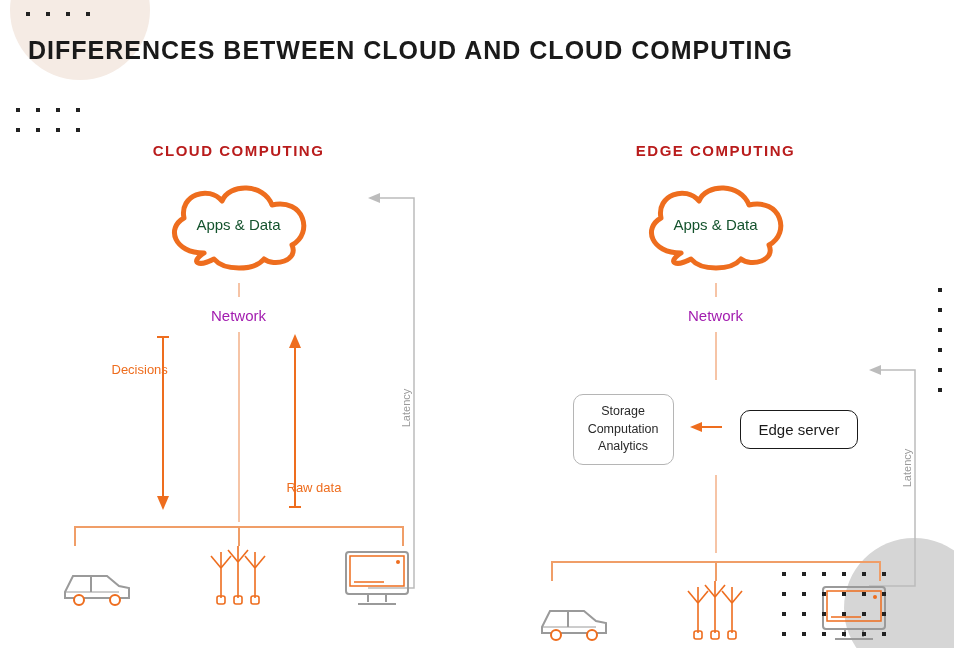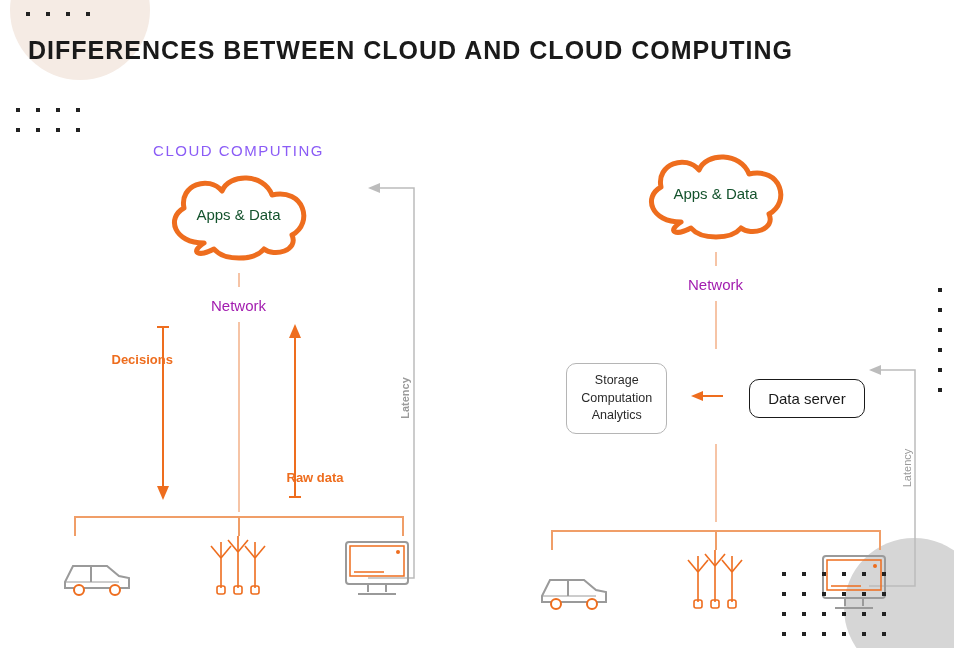--- a/index.html
+++ b/index.html
@@ -63,23 +63,23 @@
     z-index: 2;
   }
   .panel {
     width: 430px;
     position: relative;
     text-align: center;
   }
   .panel-title {
     font-size: 15px;
     letter-spacing: 1.5px;
-    color: #8b5cf6;
-    font-weight: 400;
-    margin-bottom: 4px;
+    color: #b91c1c;
+    font-weight: 700;
+    margin-bottom: 14px;
   }
   .cloud-wrap {
     position: relative;
     display: inline-block;
     margin-bottom: 6px;
   }
   .cloud-wrap svg { display: block; }
   .cloud-label {
     position: absolute;
     top: 50%; left: 50%;
@@ -176,21 +176,21 @@
     padding: 8px 14px;
     font-size: 12.5px;
     color: #2a2a2a;
     line-height: 1.4;
     text-align: center;
   }
   .edge-row {
     display: flex;
     justify-content: center;
     align-items: center;
-    gap: 24px;
+    gap: 16px;
     margin: 10px 0 10px 0;
     position: relative;
   }
   .edge-arrow {
     color: #ee6d1e;
   }
 </style>
 </head>
 <body>
 
@@ -230,21 +230,21 @@
       <svg width="170" height="100" viewBox="0 0 170 100">
         <path d="M50 80 C20 80 12 55 30 45 C25 22 55 12 68 28 C75 10 110 10 118 32 C150 25 160 60 138 72 C145 88 120 94 110 86 C100 98 70 98 60 86 C45 94 35 90 50 80 Z" fill="#fff" stroke="#ee6d1e" stroke-width="5" stroke-linejoin="round"></path>
       </svg>
       <div class="cloud-label">Apps &amp; Data</div>
     </div>
 
     <div><span class="connector" style="height:14px;"></span></div>
     <div class="network-label">Network</div>
 
     
-    <div style="position:relative; height:190px;font-weight:bold;">
+    <div style="position:relative; height:190px;">
 
       <div style="position:absolute; left:50%; top:0; transform:translateX(-50%); width:2px; height:190px; background:#f6c4a6;"></div>
 
       <div class="arrow-col" style="left:130px;">
         <svg width="18" height="180" viewBox="0 0 18 180">
           <line x1="9" y1="5" x2="9" y2="168" stroke="#ee6d1e" stroke-width="2"></line>
           <polygon points="9,178 3,164 15,164" fill="#ee6d1e"></polygon>
           <line x1="3" y1="5" x2="15" y2="5" stroke="#ee6d1e" stroke-width="2"></line>
         </svg>
       </div>
@@ -313,20 +313,21 @@
             <line x1="18" y1="58" x2="56" y2="58" stroke="#9a9a9a" stroke-width="2"></line>
             <circle cx="58" cy="16" r="2" fill="#ee6d1e"></circle>
             <line x1="14" y1="36" x2="44" y2="36" stroke="#ee6d1e" stroke-width="1.5"></line>
           </svg>
         </span>
       </div>
     </div>
   </div>
 
   <div class="panel">
+    <div class="panel-title">EDGE COMPUTING</div>
 
     <div class="cloud-wrap">
       <svg width="170" height="100" viewBox="0 0 170 100">
         <path d="M50 80 C20 80 12 55 30 45 C25 22 55 12 68 28 C75 10 110 10 118 32 C150 25 160 60 138 72 C145 88 120 94 110 86 C100 98 70 98 60 86 C45 94 35 90 50 80 Z" fill="#fff" stroke="#ee6d1e" stroke-width="5" stroke-linejoin="round"></path>
       </svg>
       <div class="cloud-label">Apps &amp; Data</div>
     </div>
 
     <div><span class="connector" style="height:14px;"></span></div>
     <div class="network-label">Network</div>
@@ -337,21 +338,21 @@
         <div>Storage</div>
         <div>Computation</div>
         <div>Analytics</div>
       </div>
       <span class="edge-arrow">
         <svg width="34" height="14" viewBox="0 0 34 14">
           <line x1="32" y1="7" x2="8" y2="7" stroke="#ee6d1e" stroke-width="2"></line>
           <polygon points="0,7 12,2 12,12" fill="#ee6d1e"></polygon>
         </svg>
       </span>
-      <div class="edge-box">Data server</div>
+      <div class="edge-box">Edge server</div>
     </div>
 
     <div><span class="connector" style="height:78px;"></span></div>
 
     
     <div class="latency-path" style="right:6px; top:222px;">
       <svg width="60" height="230" viewBox="0 0 60 230">
         <path d="M4 222 L50 222 L50 6 L14 6" fill="none" stroke="#bcbcbc" stroke-width="1.5"></path>
         <polygon points="4,6 16,1 16,11" fill="#bcbcbc"></polygon>
       </svg>

